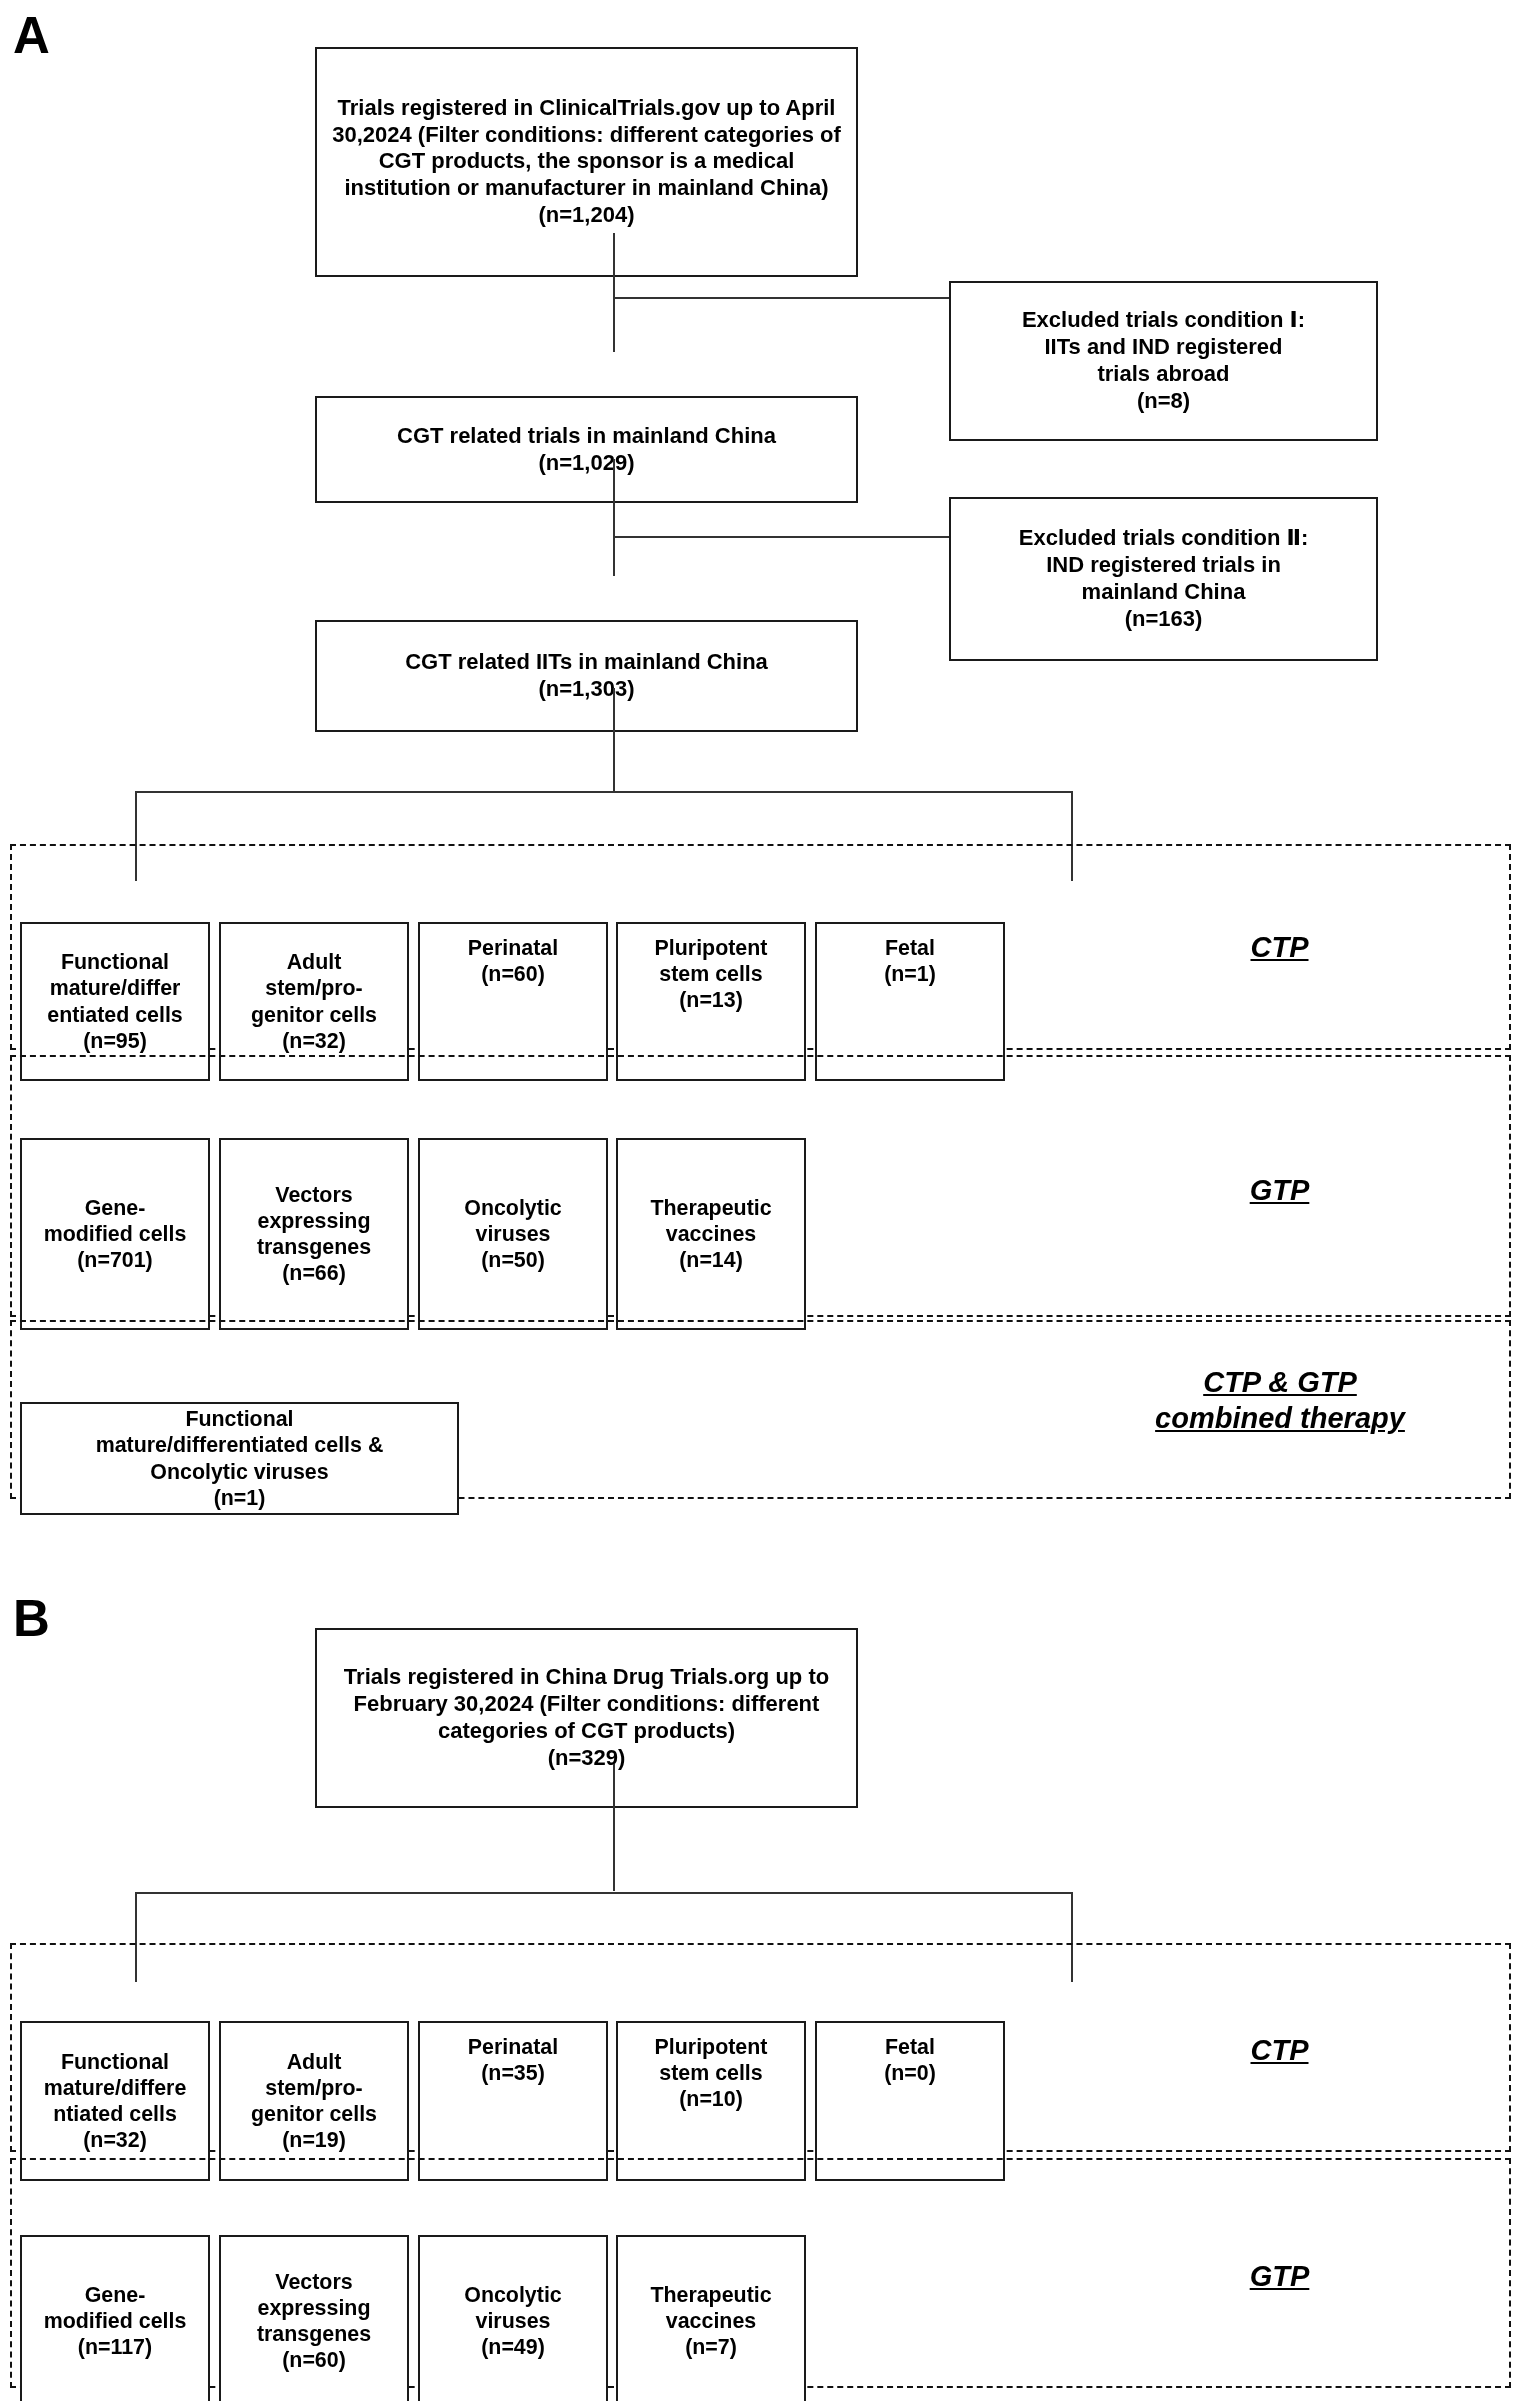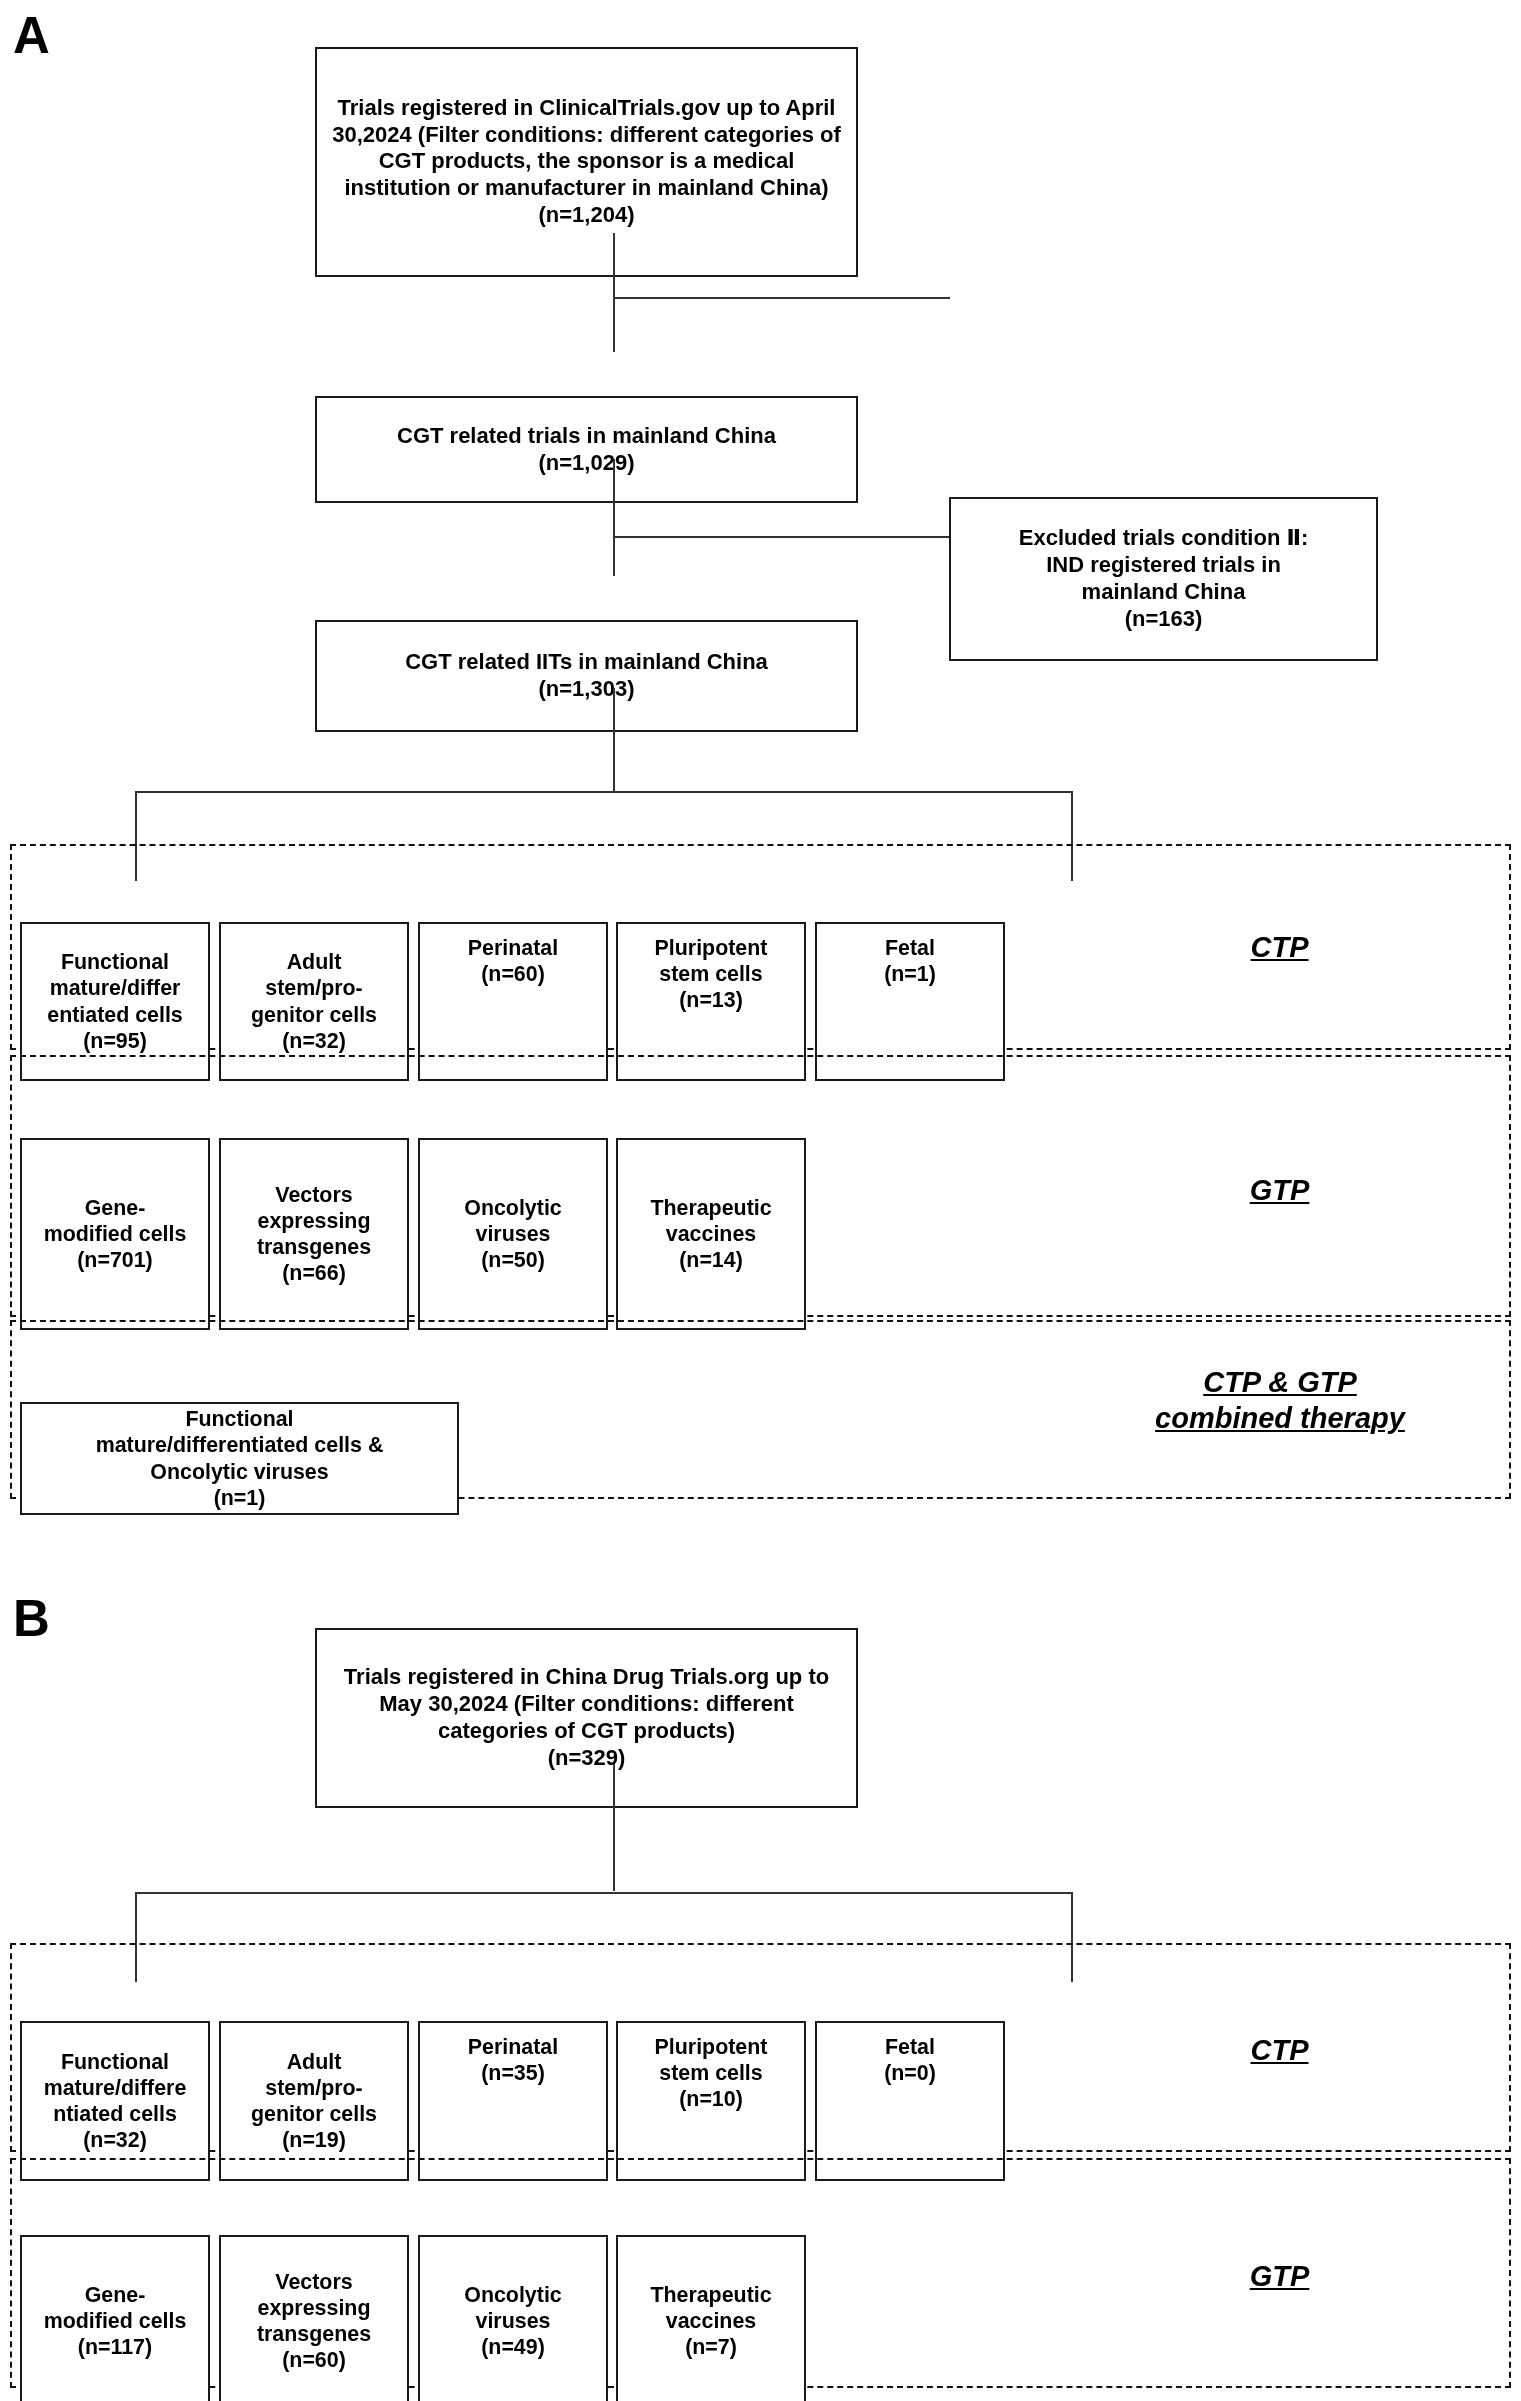--- a/index.html
+++ b/index.html
@@ -65,20 +65,24 @@
 
   <div class="panel-letter" style="left:13px;top:10px;">A</div>
 
   <div class="box" style="left:315px;top:2.9px;width:543px;height:230px;font-size:22px;">Trials registered in ClinicalTrials.gov up to April 30,2024 (Filter conditions: different categories of CGT products, the sponsor is a medical institution or manufacturer in mainland China)
 (n=1,204)</div>
 
   <div class="ln-v" style="left:613px;top:233px;height:119px;"></div>
 
   <div class="ln-h" style="left:613px;top:297px;width:337px;"></div>
 
+  <div class="box" style="left:949px;top:237px;width:429px;height:160px;font-size:22px;">Excluded trials condition Ⅰ:
+IITs and IND registered
+trials abroad
+(n=8)</div>
 
   <div class="box" style="left:315px;top:352px;width:543px;height:107px;font-size:22px;">CGT related trials in mainland China
 (n=1,029)</div>
 
   <div class="ln-v" style="left:613px;top:459px;height:117px;"></div>
 
   <div class="ln-h" style="left:613px;top:536px;width:337px;"></div>
 
   <div class="box" style="left:949px;top:453px;width:429px;height:164px;font-size:22px;">Excluded trials condition Ⅱ:
 IND registered trials in
@@ -130,21 +134,21 @@
   <div class="dash-group" style="left:10px;top:1320px;width:1501px;height:179px;"></div>
   <div class="box" style="left:20px;top:1358px;width:439px;height:113px;font-size:21.4px;"><span>Functional
 mature/differentiated cells &amp;
 Oncolytic viruses
 (n=1)</span></div>
   <div class="grp-label" style="left:1080px;top:1364px;width:400px;font-size:29px;text-align:center;">CTP &amp; GTP
 combined therapy</div>
 
   <div class="panel-letter" style="left:13px;top:1593px;">B</div>
 
-  <div class="box" style="left:315px;top:1584px;width:543px;height:180px;font-size:22px;">Trials registered in China Drug Trials.org up to May 30,2024 (Filter conditions: different categories of CGT products)
+  <div class="box" style="left:315px;top:1584px;width:543px;height:180px;font-size:22px;">Trials registered in China Drug Trials.org up to February 30,2024 (Filter conditions: different categories of CGT products)
 (n=329)</div>
 
   <div class="ln-v" style="left:613px;top:1764px;height:127px;"></div>
   <div class="ln-h" style="left:135px;top:1892px;width:938px;"></div>
   <div class="ln-v" style="left:135px;top:1892px;height:90px;"></div>
   <div class="ln-v" style="left:1071px;top:1892px;height:90px;"></div>
 
   <div class="dash-group" style="left:10px;top:1943px;width:1501px;height:209px;"></div>
   <div class="box" style="left:20px;top:1977px;width:190px;height:160px;font-size:21.4px;"><span>Functional
 mature/differe

